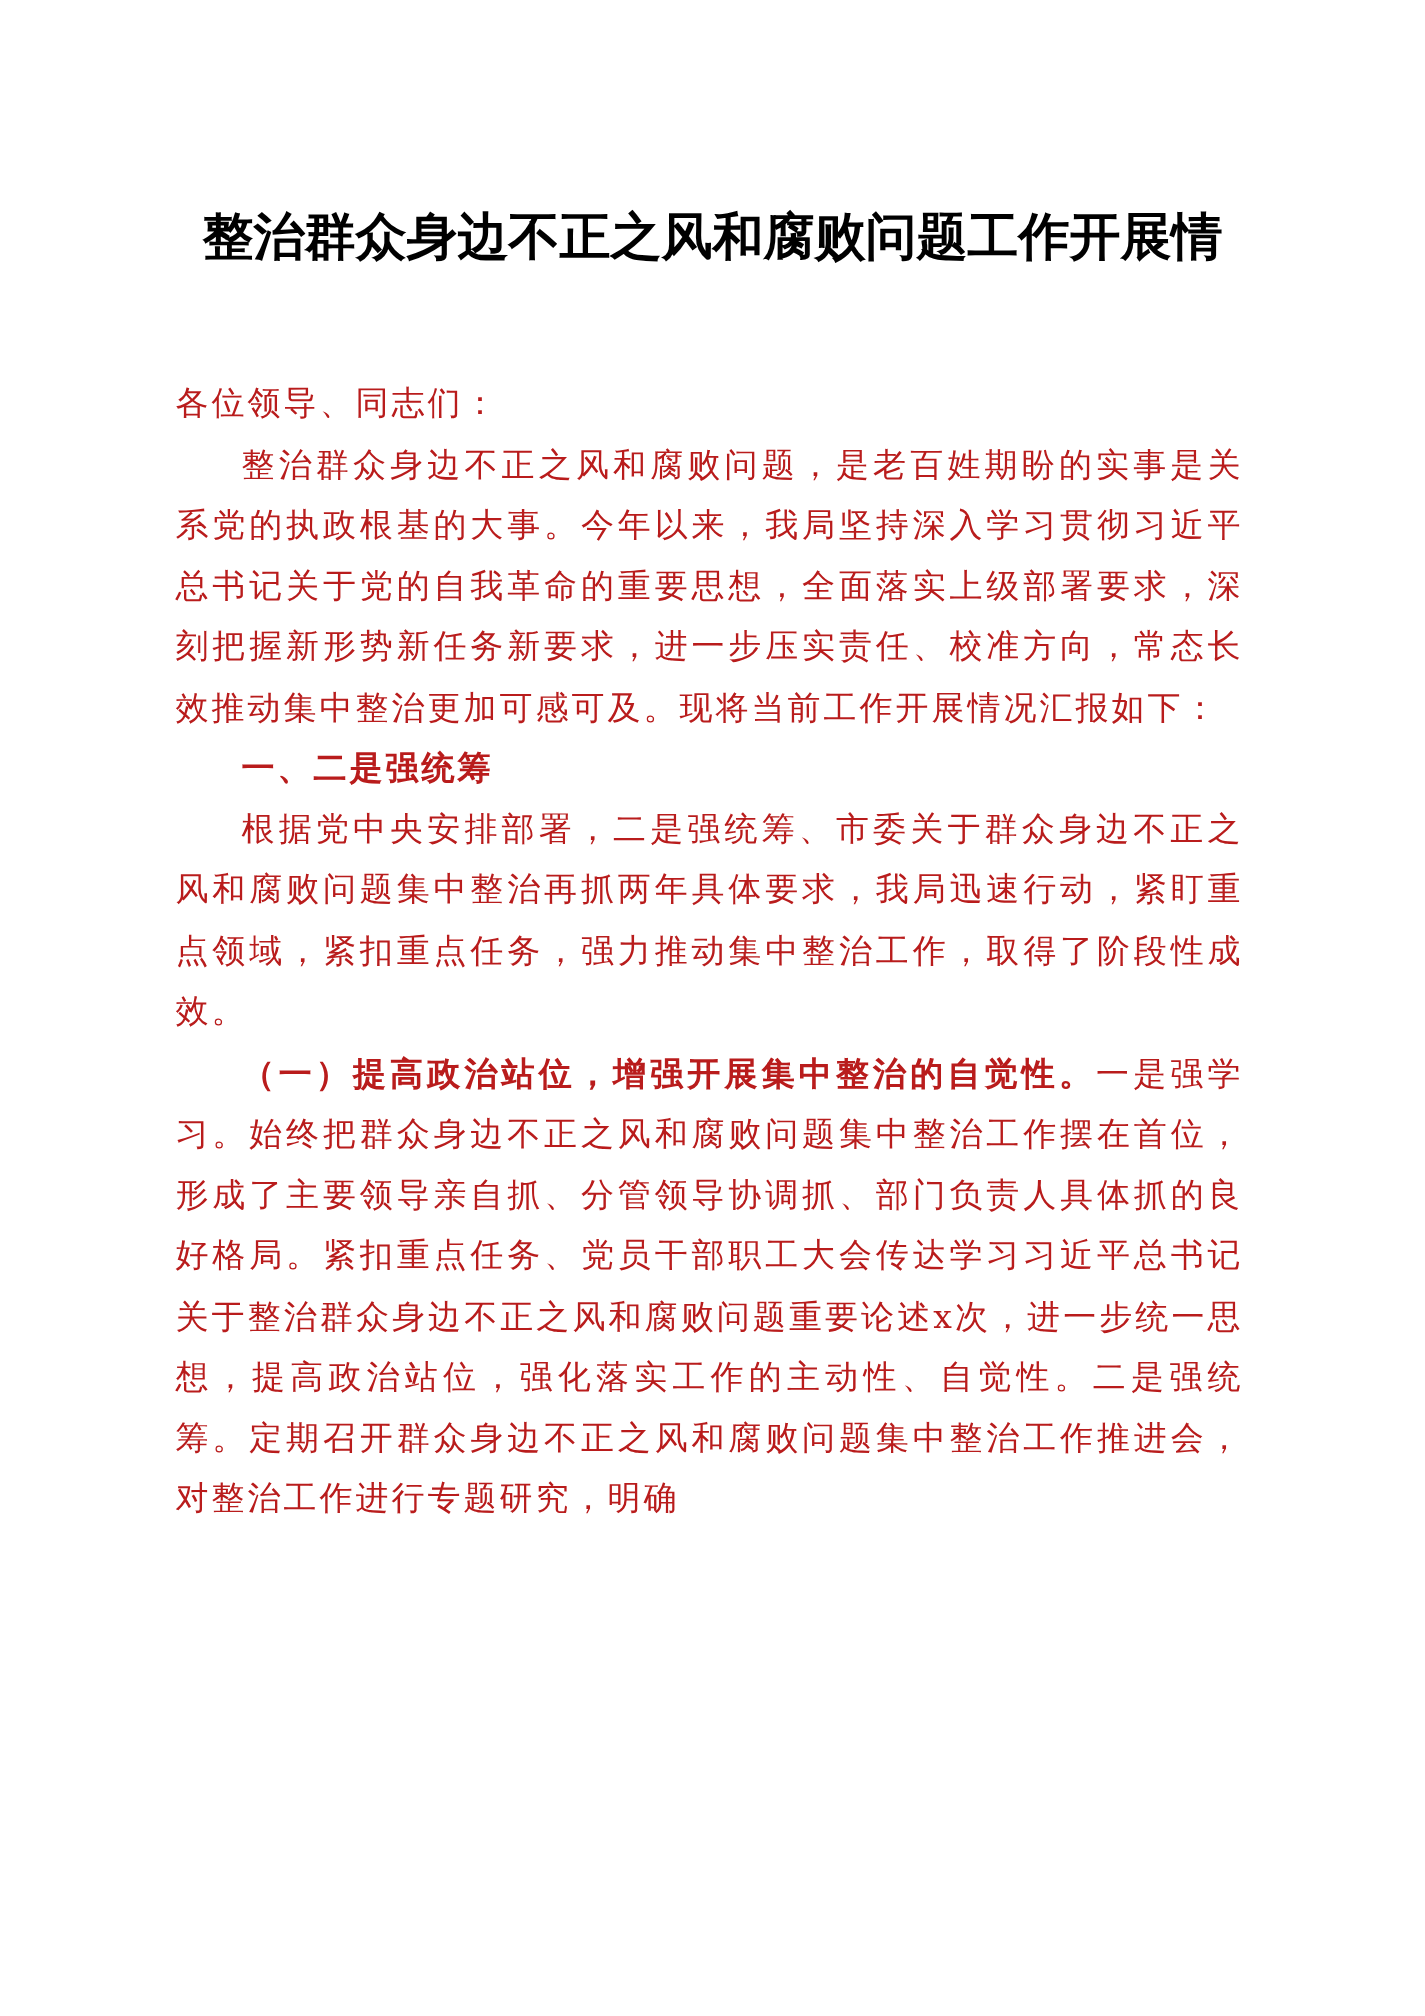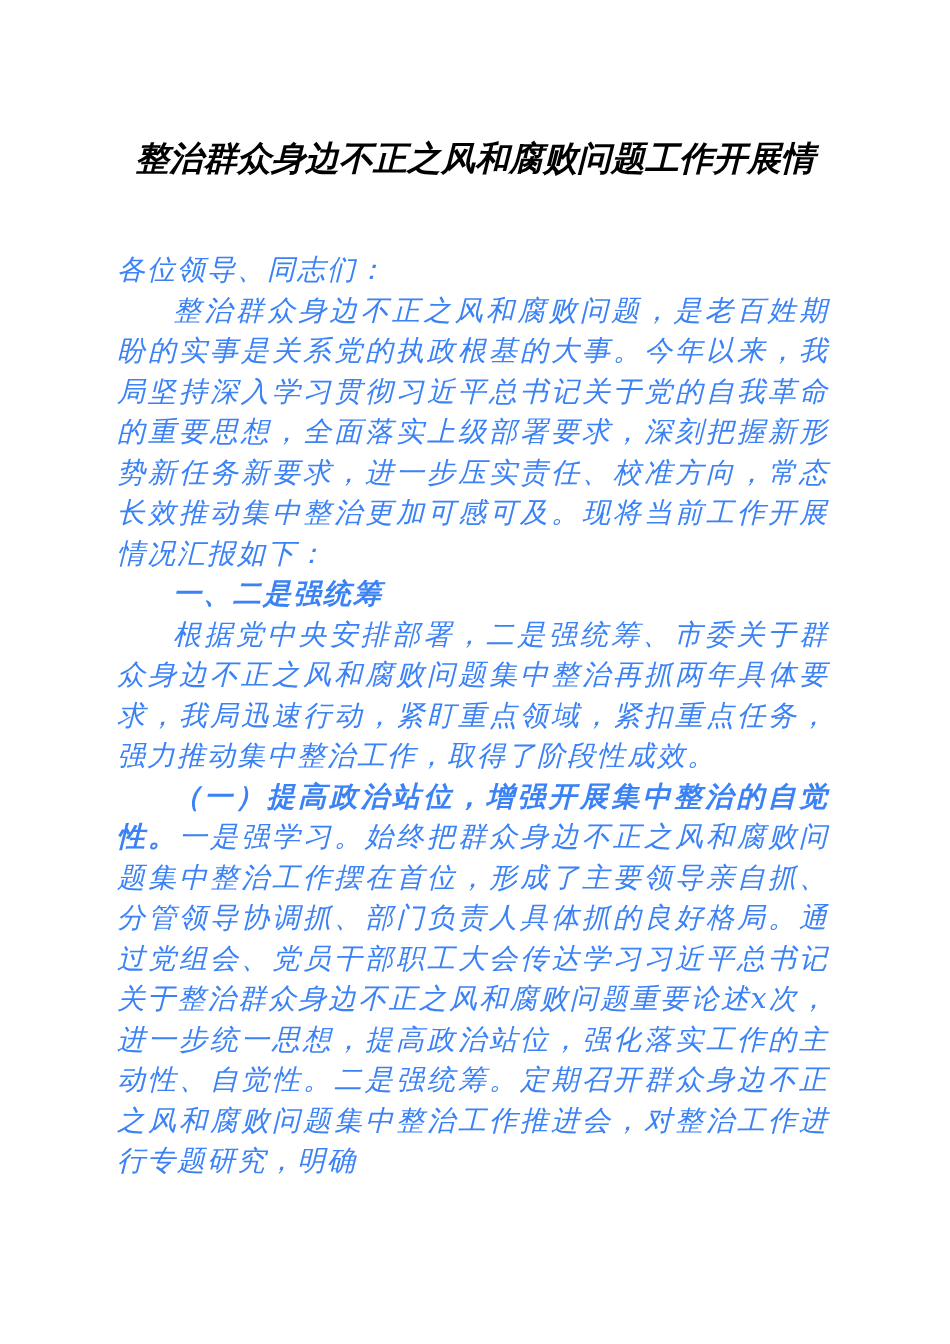--- a/index.html
+++ b/index.html
@@ -1,28 +1,28 @@
 <!DOCTYPE html>
 <html><head>
 <meta charset="utf-8">
 <style>
   html, body { margin: 0; padding: 0; background: #ffffff; }
   body { width: 950px; height: 1344px; position: relative; overflow: hidden; }
-  .page { position: absolute; left: 0; top: 0; width: 950px; height: 1344px; background: #fff; font-style: italic; }
+  .page { position: absolute; left: 0; top: 0; width: 950px; height: 1344px; background: #fff; }
   .title {
     position: absolute; left: 100px; top: 133px; width: 750px;
     text-align: center;
     font-family: "DejaVu Serif", "Liberation Serif", serif;
     font-weight: bold; font-size: 34px; line-height: 50px;
     color: #000; letter-spacing: 0px;
   }
   .body {
     position: absolute; left: 117px; top: 250px; width: 712px;
     font-family: "DejaVu Serif", "Liberation Serif", serif;
-    font-size: 28px; line-height: 40.5px; color: #3b82f6;
+    font-size: 22px; line-height: 40.5px; color: #b91c1c;
     text-align: justify; text-justify: inter-character;
     letter-spacing: 2px;
   }
   .body p { margin: 0; }
   .indent { text-indent: 2em; }
   .heading1 { font-family: "DejaVu Sans", "Liberation Sans", sans-serif; font-weight: bold; }
   .bold { font-weight: bold; }
 </style>
 </head>
 <body>
@@ -30,15 +30,15 @@
 <div class="page">
   <div class="title">
     <div>整治群众身边不正之风和腐败问题工作开展情</div>
   </div>
 
   <div class="body">
     <p>各位领导、同志们：</p>
     <p class="indent">整治群众身边不正之风和腐败问题，是老百姓期盼的实事是关系党的执政根基的大事。今年以来，我局坚持深入学习贯彻习近平总书记关于党的自我革命的重要思想，全面落实上级部署要求，深刻把握新形势新任务新要求，进一步压实责任、校准方向，常态长效推动集中整治更加可感可及。现将当前工作开展情况汇报如下：</p>
     <p class="indent heading1">一、二是强统筹</p>
     <p class="indent">根据党中央安排部署，二是强统筹、市委关于群众身边不正之风和腐败问题集中整治再抓两年具体要求，我局迅速行动，紧盯重点领域，紧扣重点任务，强力推动集中整治工作，取得了阶段性成效。</p>
-    <p class="indent"><span class="bold">（一）提高政治站位，增强开展集中整治的自觉性。</span><span>一是强学习。始终把群众身边不正之风和腐败问题集中整治工作摆在首位，形成了主要领导亲自抓、分管领导协调抓、部门负责人具体抓的良好格局。通过党组会、党员干部职工大会传达学习习近平总书记关于整治群众身边不正之风和腐败问题重要论述x次，进一步统一思想，提高政治站位，强化落实工作的主动性、自觉性。二是强统筹。定期召开群众身边不正之风和腐败问题集中整治工作推进会，对整治工作进行专题研究，明确</span></p>
+    <p class="indent"><span class="bold">（一）提高政治站位，增强开展集中整治的自觉性。</span><span>一是强学习。始终把群众身边不正之风和腐败问题集中整治工作摆在首位，形成了主要领导亲自抓、分管领导协调抓、部门负责人具体抓的良好格局。紧扣重点任务、党员干部职工大会传达学习习近平总书记关于整治群众身边不正之风和腐败问题重要论述x次，进一步统一思想，提高政治站位，强化落实工作的主动性、自觉性。二是强统筹。定期召开群众身边不正之风和腐败问题集中整治工作推进会，对整治工作进行专题研究，明确</span></p>
   </div>
 </div>
 
 </body></html>

